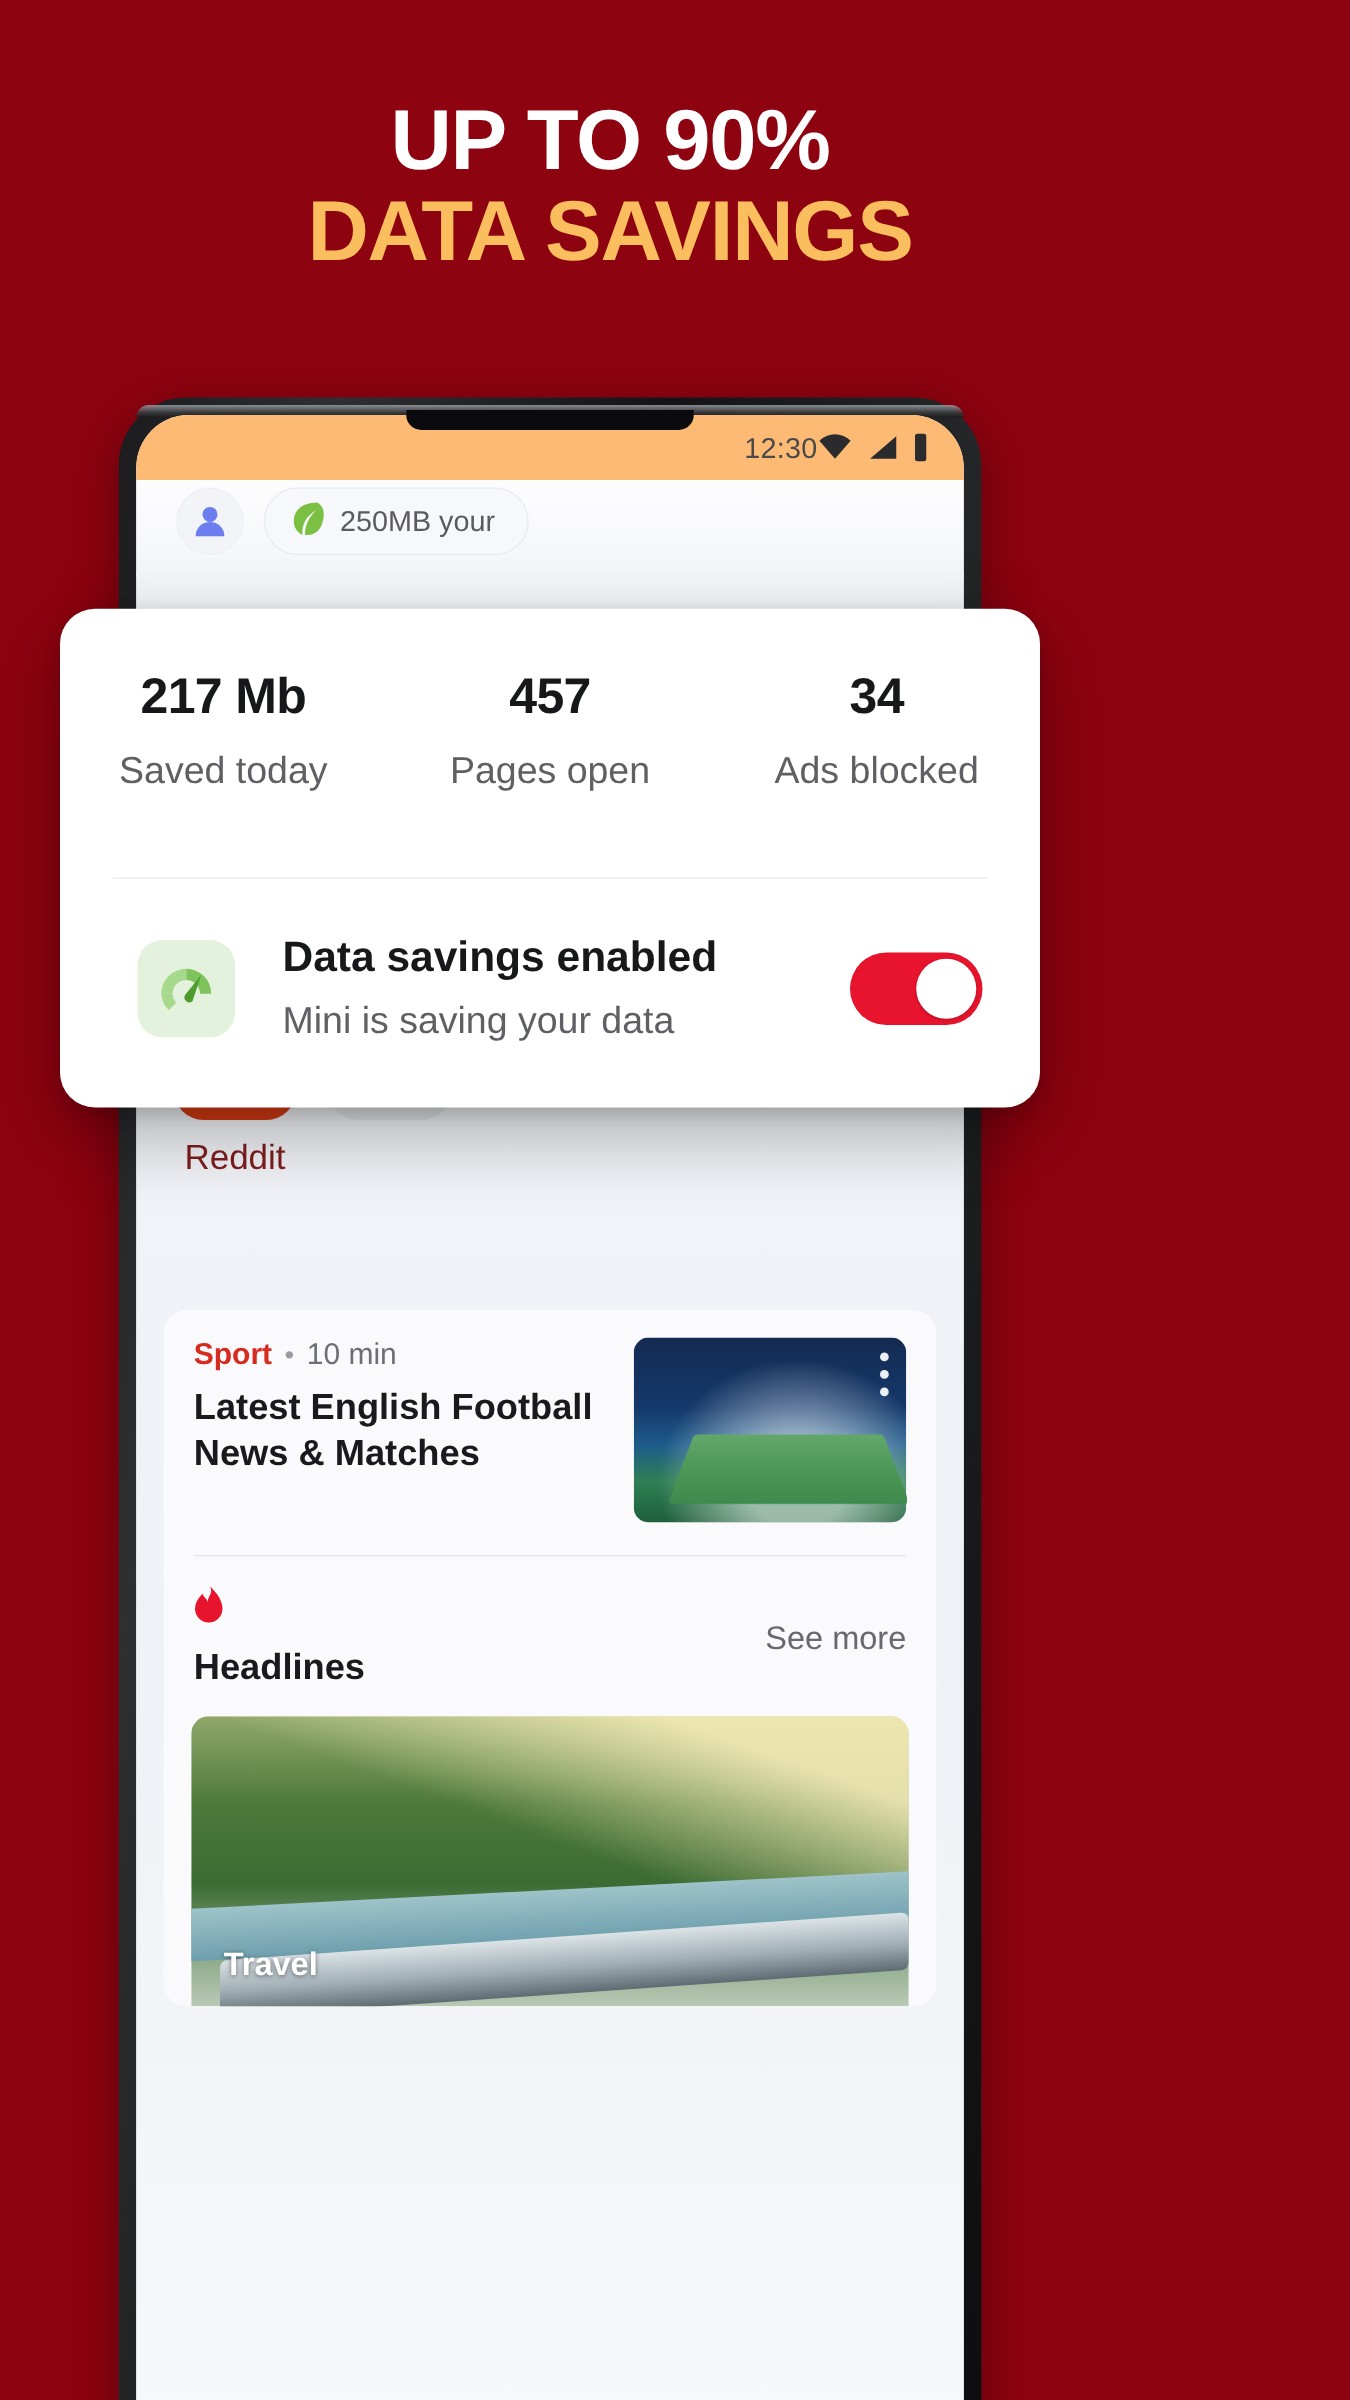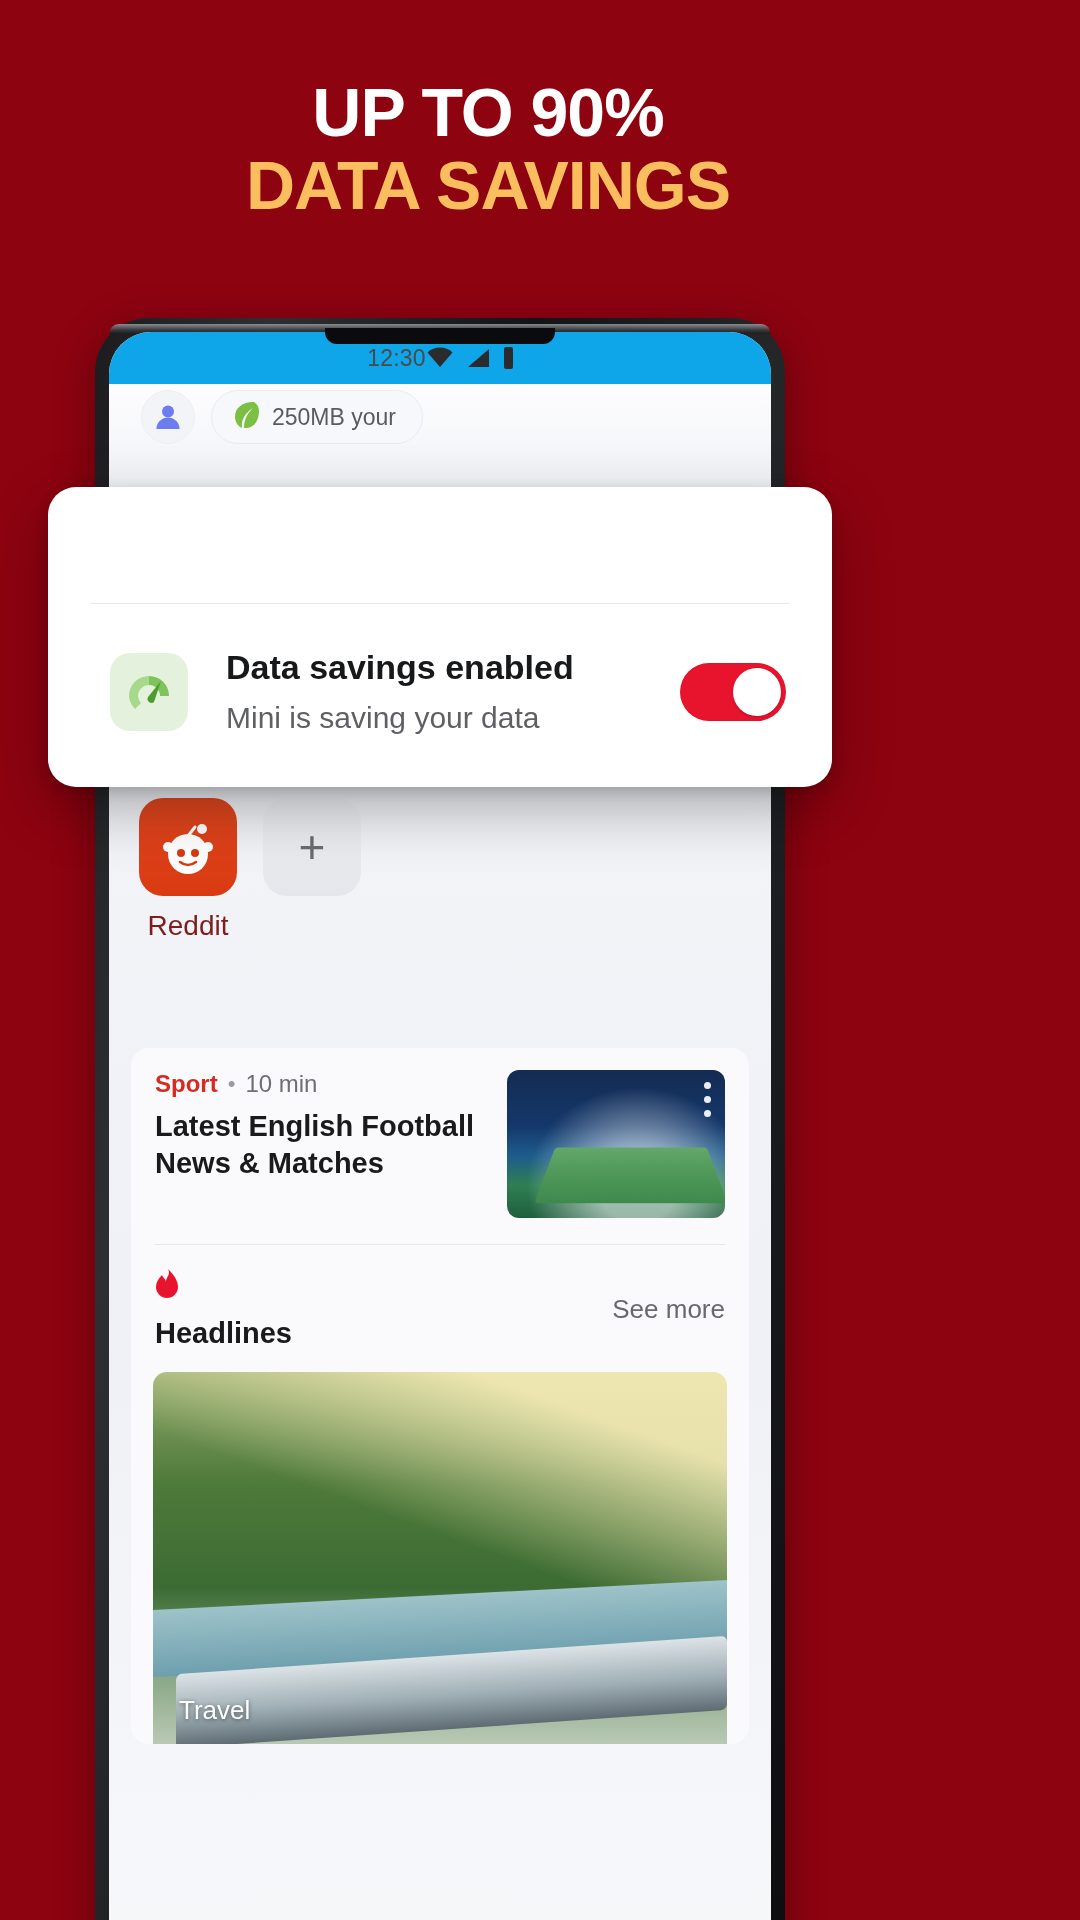--- a/index.html
+++ b/index.html
@@ -56,23 +56,23 @@
     position:relative;
     width:662px; height:1626px;
     border-radius:42px 42px 0 0;
     overflow:hidden;
     background:#FFFFFF;
   }
 
   
   .statusbar{
     height:52px; width:100%;
-    display:flex; align-items:center; justify-content:center;
+    display:flex; align-items:center; justify-content:flex-end;
     padding:0 28px 0 30px;
-    background:#0ea5e9;
+    background:#fdba74;
   }
   .clock{ font-size:23px; color:#4a4a4a; font-weight:400; letter-spacing:.2px; }
   .sysicons{ display:flex; align-items:center; gap:11px; }
   .sysicons svg{ display:block; }
 
   
   .topchips{
     display:flex; align-items:center; gap:16px;
     padding:6px 0 18px 32px;
     background:linear-gradient(180deg,#FDFDFE 0%,#F4F5F9 100%);
@@ -142,25 +142,26 @@
 
   .divider2{ height:1px; background:#E6E7EB; margin:26px 0 0 0; }
   .headrow{
     display:flex; align-items:center; justify-content:space-between;
     padding:24px 0 22px 0;
   }
   .headleft{ display:flex; align-items:flex-start; gap:14px;flex-direction:column; }
   .headtitle{ font-size:29px; font-weight:700; color:#1a1a1c; }
   .seemore{ font-size:26px; color:#68696e; }
   .hero{
-    height:372px; border-radius:14px 14px 0 0; margin:0 -2px;
+    height:232px; border-radius:14px 14px 0 0; margin:0 -2px;
     position:relative; overflow:hidden;
     background:
       linear-gradient(200deg, rgba(255,241,190,.85) 0 16%, rgba(255,255,255,0) 46%),
       linear-gradient(180deg,#8FA86A 0%,#4E7A3A 30%,#3C6B33 58%,#7FA07C 78%,#B9C9B4 100%);
+    font-weight: bold;
   }
   .heroriver{
     position:absolute; left:0; right:0; bottom:22%; height:18%;
     background:linear-gradient(180deg,#9EC3C9 0%,#6E9FAE 100%);
     transform:skewY(-3deg);
   }
   .herotrain{
     position:absolute; left:4%; right:0; bottom:4%; height:20%;
     background:linear-gradient(180deg,#DCE3E6 0%,#9FAEB5 55%,#5E6B72 100%);
     transform:skewY(-4deg); border-radius:6px;
@@ -322,20 +323,34 @@
         <div class="herotrain"></div>
         <span class="herolabel">Travel</span>
       </div>
     </div>
 
   </div>
 </div>
 
 <div class="dialog">
 
+  <div class="stats">
+    <div class="stat">
+      <div class="num">217 Mb</div>
+      <div class="lab">Saved today</div>
+    </div>
+    <div class="stat">
+      <div class="num">457</div>
+      <div class="lab">Pages open</div>
+    </div>
+    <div class="stat">
+      <div class="num">34</div>
+      <div class="lab">Ads blocked</div>
+    </div>
+  </div>
 
   <div class="divider1"></div>
 
   <div class="togglerow">
     <div class="dsicon">
       <svg width="52" height="52" viewBox="0 0 52 52">
         <path d="M26 10a20 20 0 0 0-20 20h9a11 11 0 0 1 11-11z" fill="#A6D98B"></path>
         <path d="M26 10a20 20 0 0 1 20 20h-9a11 11 0 0 0-11-11z" fill="#7FC35C"></path>
         <path d="M6 30h9a11 11 0 0 0 3 7l-6 6a20 20 0 0 1-6-13z" fill="#A6D98B"></path>
         <path d="M38 15 L25 31 a4 4 0 0 0 6 5 z" fill="#4E9C2F"></path>

